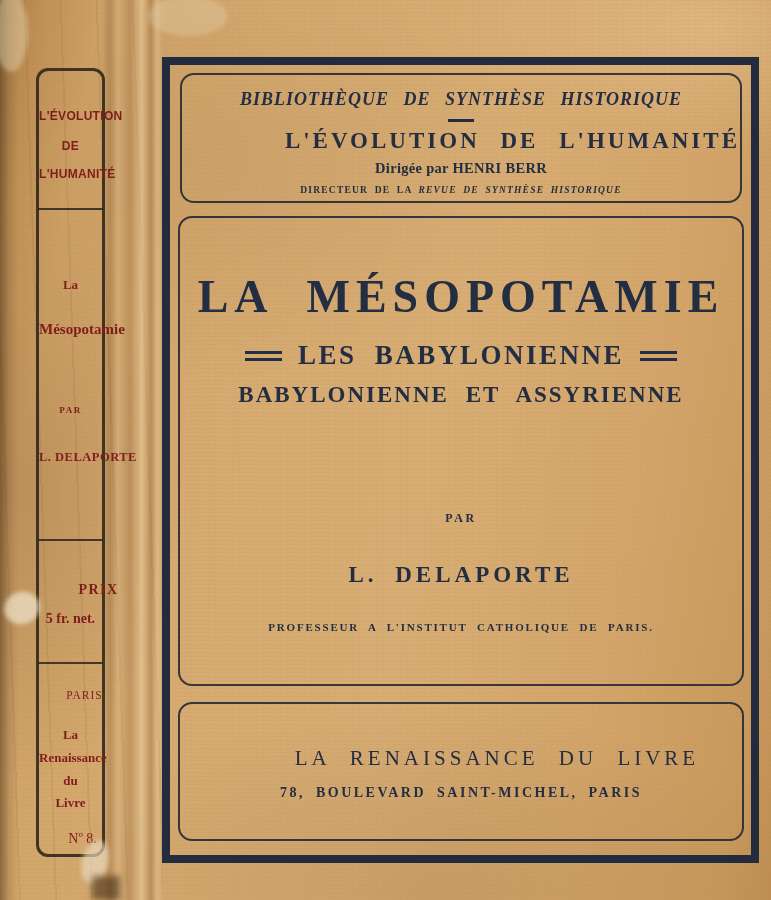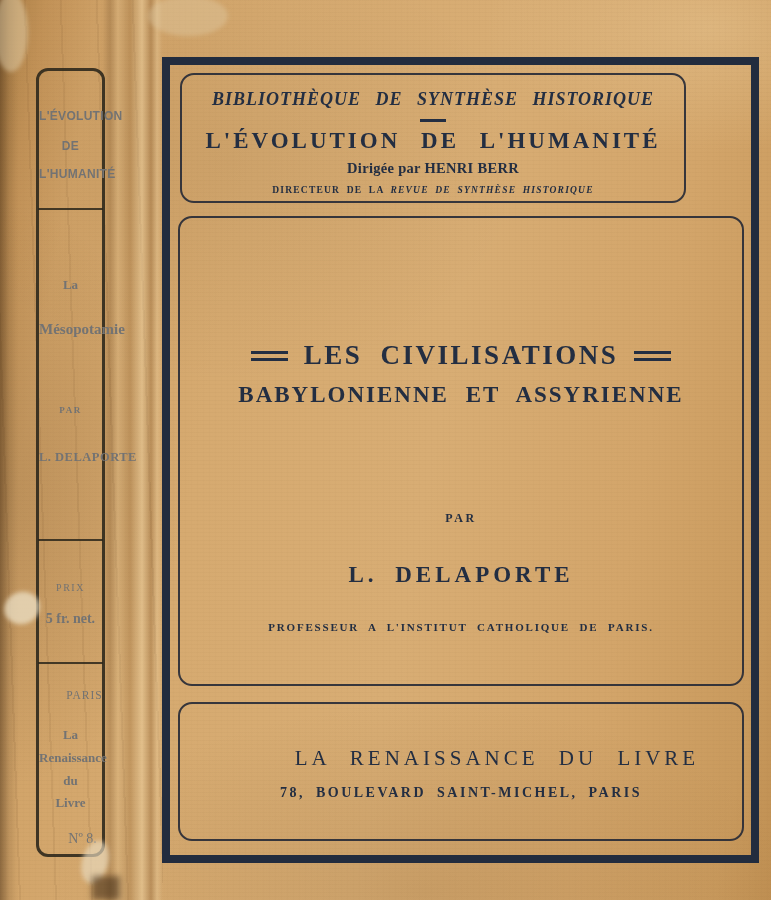--- a/index.html
+++ b/index.html
@@ -25,50 +25,50 @@
     background:
       linear-gradient(90deg, rgba(70,45,20,0.50) 0px, rgba(70,45,20,0.15) 9px, transparent 18px),
       linear-gradient(90deg, transparent 102px, rgba(90,58,26,0.22) 110px, rgba(225,195,145,0.30) 118px,
         rgba(130,90,45,0.24) 130px, rgba(242,218,172,0.45) 142px, rgba(120,80,40,0.28) 151px,
         rgba(238,212,166,0.35) 157px, transparent 163px),
       repeating-linear-gradient(88deg, transparent 0 19px, rgba(100,65,30,0.09) 19px 21px, transparent 21px 36px);
   }
   .spine-box {
     position:absolute; left:36px; top:68px; width:69px; height:789px; box-sizing:border-box;
     border:3px solid rgba(42,38,26,0.88); border-radius:12px;
-    color:#737373;
+    color:#7f1d1d;
   }
   .spine-line { position:absolute; left:0; width:100%; text-align:center; white-space:nowrap; }
   .sp-evol { font-family:"Liberation Sans", sans-serif; font-weight:bold; font-size:12px; letter-spacing:0.3px; }
   .sp-div { position:absolute; left:-1px; width:calc(100% + 2px); border-top:2.5px solid rgba(42,38,26,0.85); }
   .sp-la { font-size:13px; font-weight:bold; }
   .sp-meso { font-size:15px; font-weight:bold; }
   .sp-par { font-size:9px; font-weight:bold; letter-spacing:1.5px; }
   .sp-author { font-size:12.5px; font-weight:bold; letter-spacing:0.5px; }
-  .sp-prix { font-size:10px; font-weight:normal; letter-spacing:1.5px; }
+  .sp-prix { font-size:14px; font-weight:bold; letter-spacing:1.5px;padding-left:28px; }
   .sp-price { font-size:14px; font-weight:bold; }
   .sp-paris { font-size:11.5px; font-weight:normal; letter-spacing:1px;padding-left:14px; }
   .sp-pub { font-size:13px; font-weight:bold; }
   .sp-no { font-size:14px; font-weight:normal;padding-left:12px; }
   
   .cover {
     position:absolute; left:162px; top:57px; width:597px; height:806px; box-sizing:border-box;
     border:8px solid #222c3e; color:#232e42;
   }
   .thin-box {
     position:absolute; box-sizing:border-box;
     border:2.5px solid rgba(32,38,52,0.88); border-radius:14px;
   }
-  .top-box    { left:10px; top:8px;   width:506px; height:130px; }
+  .top-box    { left:10px; top:8px;   width:562px; height:130px; }
   .main-box   { left:8px;  top:151px; width:566px; height:470px; }
   .bottom-box { left:8px;  top:637px; width:566px; height:139px; }
   .cline { position:absolute; left:0; width:100%; text-align:center; white-space:nowrap; }
   .collection { top:14px; font-style:italic; font-weight:bold; font-size:18px; letter-spacing:1px; word-spacing:9px; }
   .tb-rule { position:absolute; top:44px; left:50%; margin-left:-13px; width:26px; border-top:3px solid #232e42; }
-  .series-title { top:53px; font-weight:bold; font-size:23px; letter-spacing:3px; word-spacing:12px; }
+  .series-title { top:53px; font-weight:bold; font-size:23px; letter-spacing:3px; word-spacing:12px;text-align:right; }
   .directed { top:85px; font-weight:bold; font-size:14.5px; letter-spacing:0.3px; }
   .director { top:110px; font-size:9.5px; font-weight:bold; letter-spacing:1.2px; word-spacing:3px; }
   .director .it { font-style:italic; }
   .main-title { top:52px; font-weight:bold; font-size:46px; letter-spacing:6px; word-spacing:18px; }
   .subtitle-row { position:absolute; top:122px; left:0; width:100%; display:flex; justify-content:center; align-items:center; gap:16px; }
   .eq { width:37px; height:10px; border-top:3px solid #232e42; border-bottom:3px solid #232e42; box-sizing:border-box; }
   .subtitle1 { font-weight:bold; font-size:27px; letter-spacing:2.5px; word-spacing:9px; white-space:nowrap; }
   .subtitle2 { top:164px; font-weight:bold; font-size:23px; letter-spacing:2px; word-spacing:9px; }
   .fig-note { top:220px; font-style:italic; font-size:18px; letter-spacing:0.5px; word-spacing:4px; }
   .par-label { top:293px; font-weight:bold; font-size:12px; letter-spacing:2.5px; }
@@ -116,23 +116,24 @@
 
   <div class="thin-box top-box">
     <div class="cline collection">BIBLIOTHÈQUE DE SYNTHÈSE HISTORIQUE</div>
     <div class="tb-rule"></div>
     <div class="cline series-title">L'ÉVOLUTION DE L'HUMANITÉ</div>
     <div class="cline director"><span>DIRECTEUR DE LA </span><span class="it">REVUE DE SYNTHÈSE HISTORIQUE</span></div>
     <div class="cline directed">Dirigée par HENRI BERR</div>
   </div>
 
   <div class="thin-box main-box">
+    <div class="cline main-title">LA MÉSOPOTAMIE</div>
     <div class="subtitle-row">
       <span class="eq"></span>
-      <span class="subtitle1">LES CIVILISATIONS</span>
+      <span class="subtitle1">LES BABYLONIENNE</span>
       <span class="eq"></span>
     </div>
     <div class="cline subtitle2">BABYLONIENNE ET ASSYRIENNE</div>
     <div class="cline par-label">PAR</div>
     <div class="cline author-name">L. DELAPORTE</div>
     <div class="cline author-t2">PROFESSEUR A L'INSTITUT CATHOLIQUE DE PARIS.</div>
   </div>
 
   <div class="thin-box bottom-box">
     <div class="cline pub-name">LA RENAISSANCE DU LIVRE</div>

